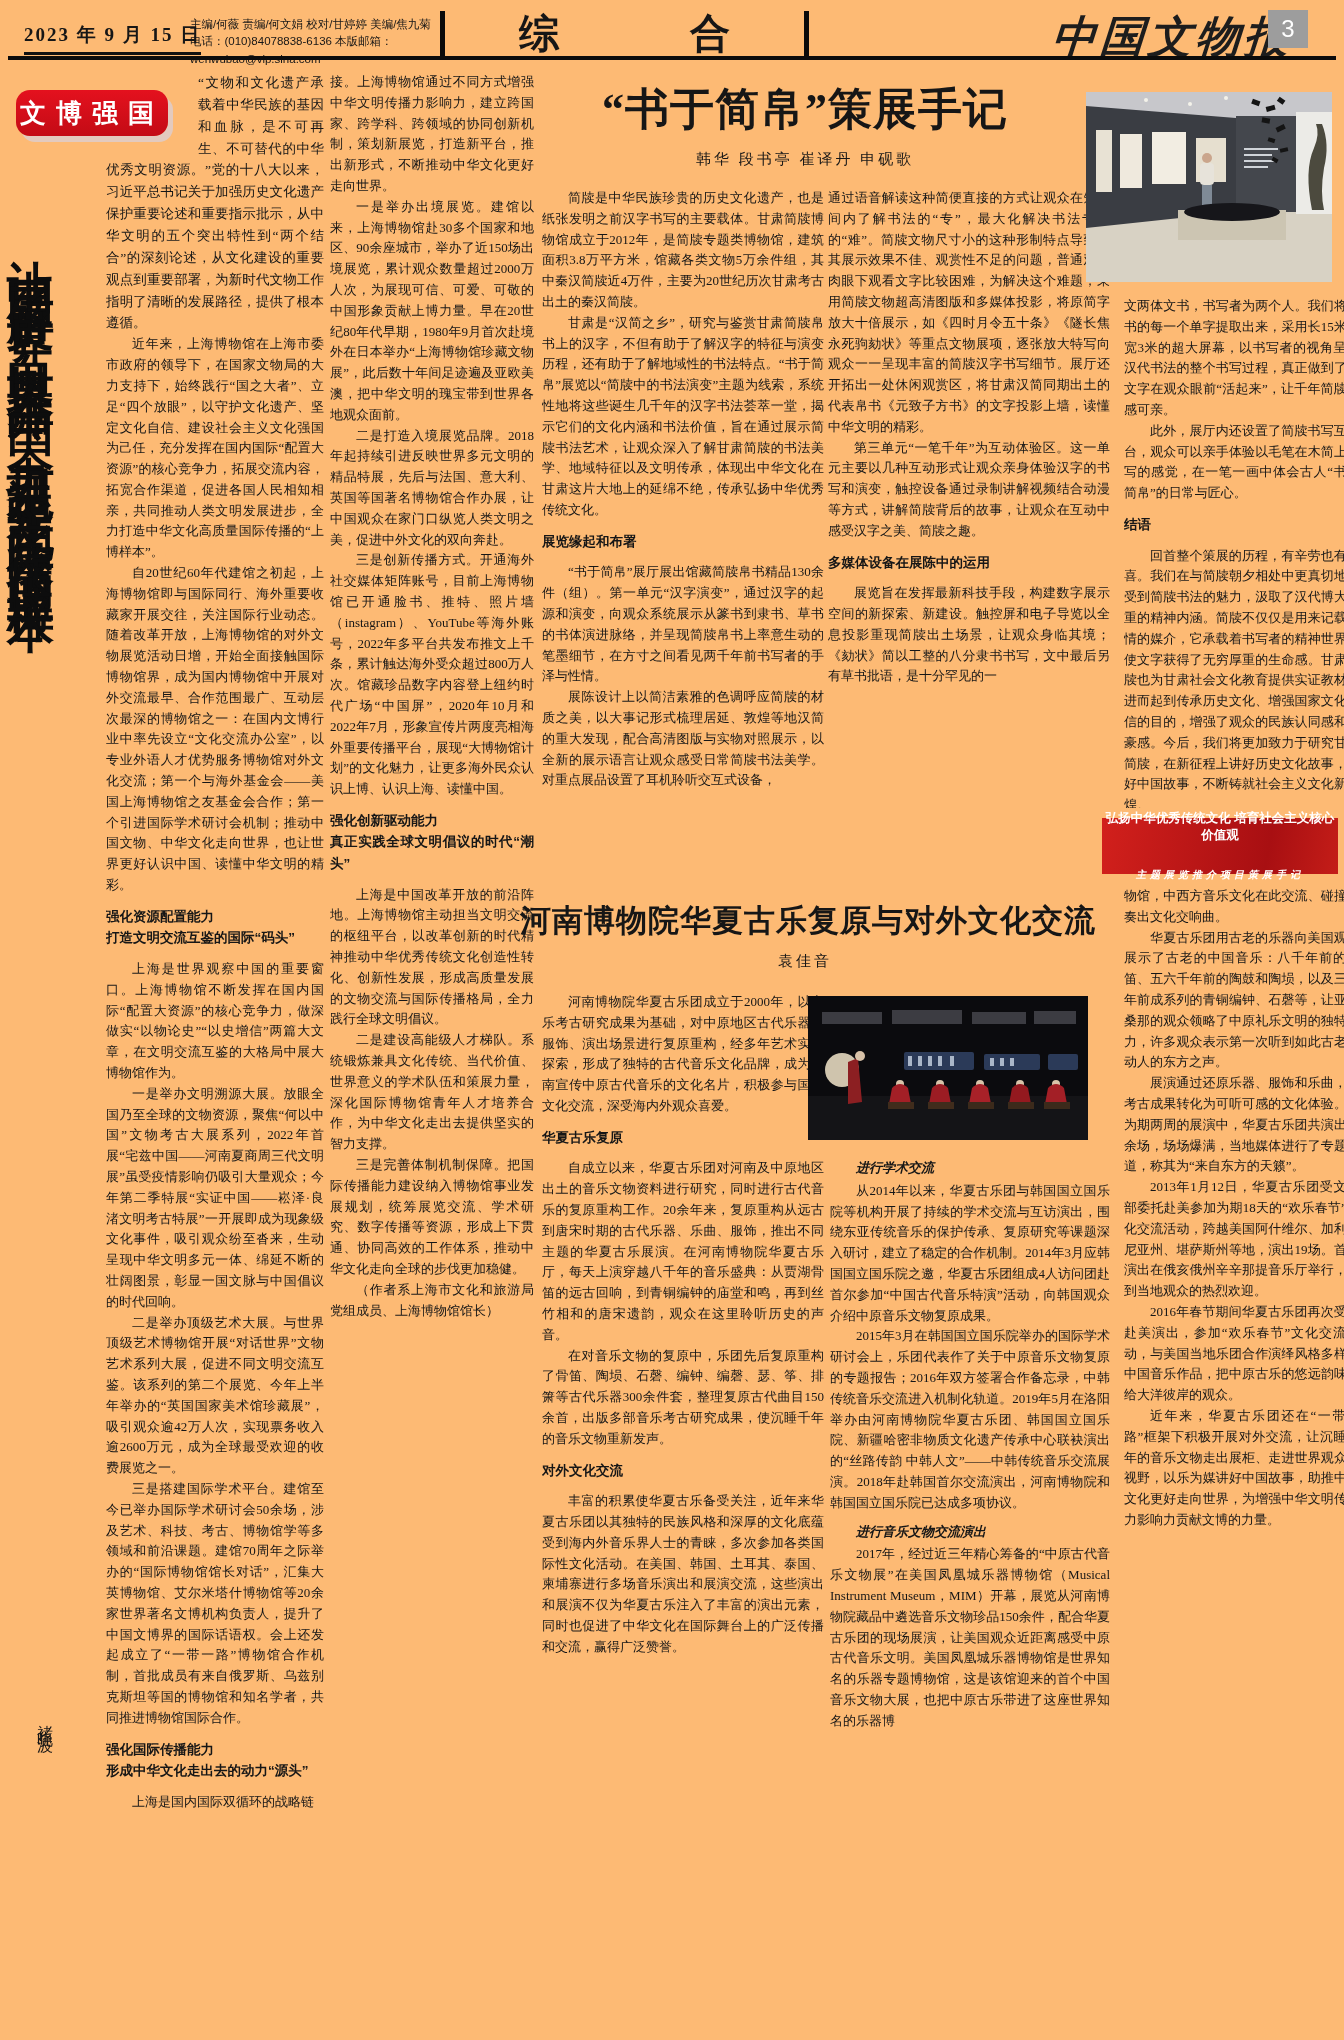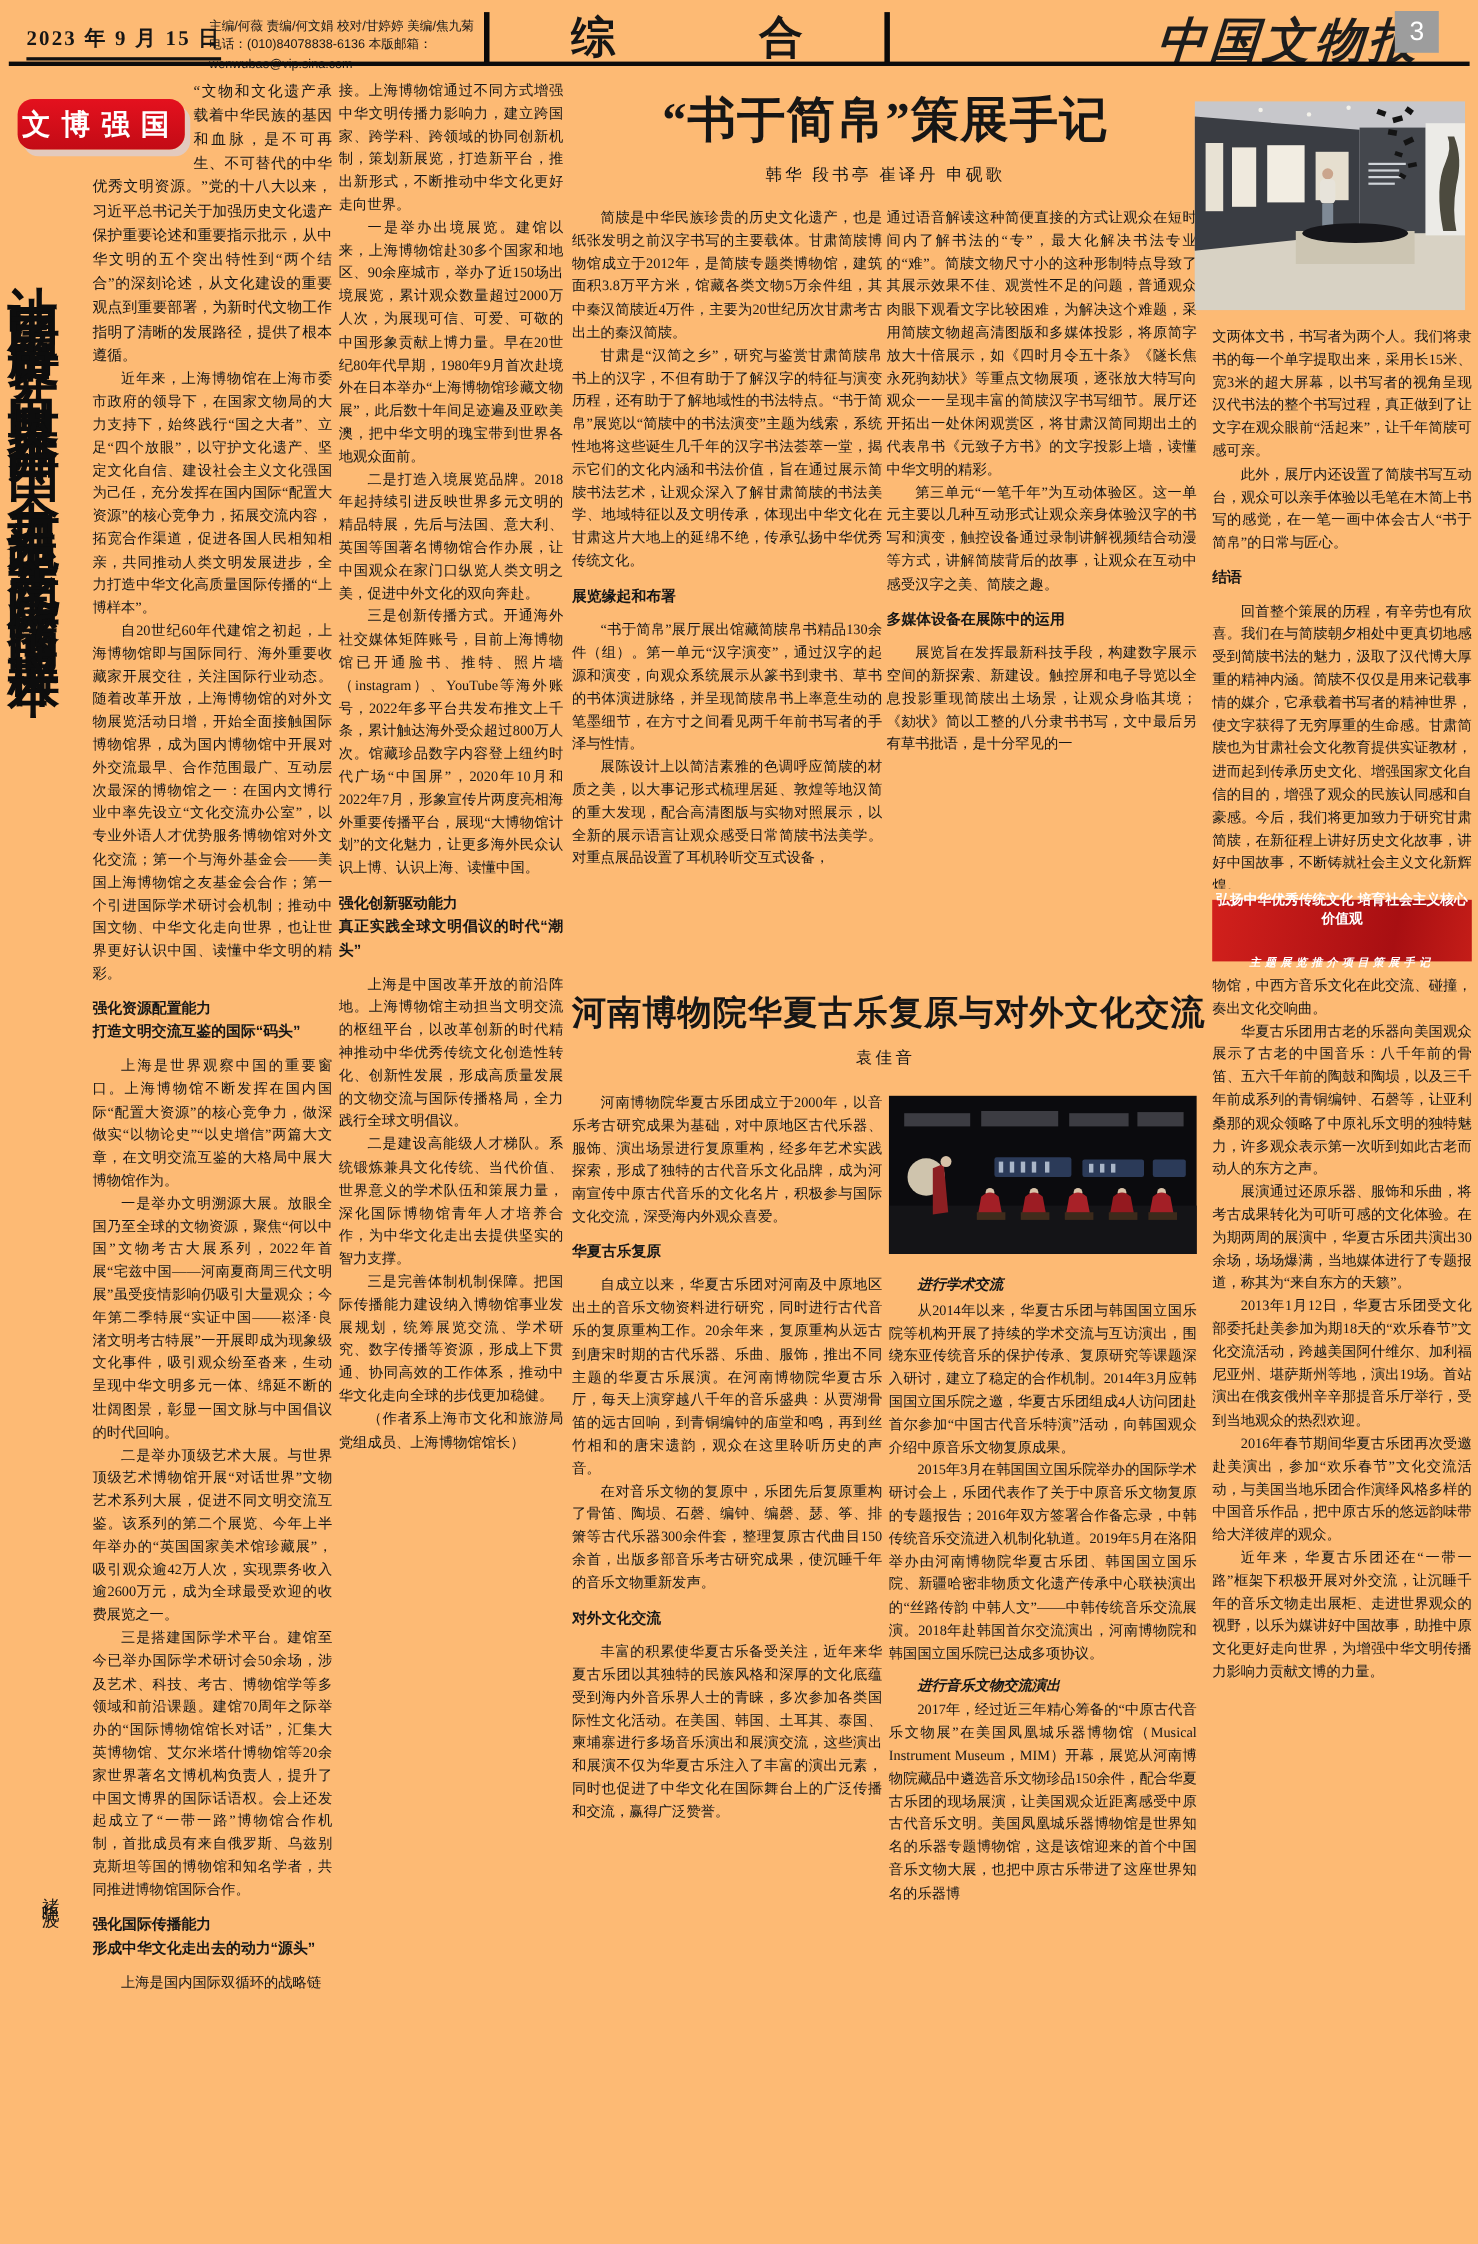--- a/index.html
+++ b/index.html
@@ -16,21 +16,21 @@
   .pagenum{width:40px;height:38px;background:#9d9d9d;color:#fff;font-size:24px;font-family:"Liberation Sans",sans-serif;
            display:flex;align-items:center;justify-content:center;}
   .toprule{height:4px;background:#0c0c0c;}
   
   .badge{background:linear-gradient(180deg,#e4111e,#c30b15);color:#fff;font-family:"Liberation Sans",sans-serif;
          font-weight:900;font-size:26px;letter-spacing:10px;display:flex;align-items:center;justify-content:center;
          border-radius:14px;box-shadow:5px 6px 0 #e3cabe;}
   .vhead{writing-mode:vertical-rl;font-family:"Liberation Sans",sans-serif;font-weight:900;font-size:47px;
          letter-spacing:10px;line-height:1.0;color:#0d0d0d;}
   .vauthor{writing-mode:vertical-rl;font-size:16px;letter-spacing:6px;}
-  .col{overflow:hidden;text-align:justify;font-size:13px;line-height:1.6;}
+  .col{overflow:hidden;text-align:justify;font-size:13px;line-height:1.6;margin-left:22px;}
   .col .p{margin:0;text-indent:2em;}
   .col .cont{text-indent:0;}
   .col .h{font-family:"Liberation Sans",sans-serif;font-weight:bold;text-indent:0;white-space:pre-line;
           margin:10px 0;font-size:13.5px;}
   .col .k{font-style:italic;font-weight:bold;margin:8px 0 2px 0;}
   .col .a{text-indent:2em;}
   .intro{font-size:13.5px;line-height:1.62;}
   .badge-spacer{float:left;width:92px;height:78px;}
   
   .headline1{font-size:44px;font-weight:900;text-align:center;letter-spacing:1px;white-space:nowrap;}

